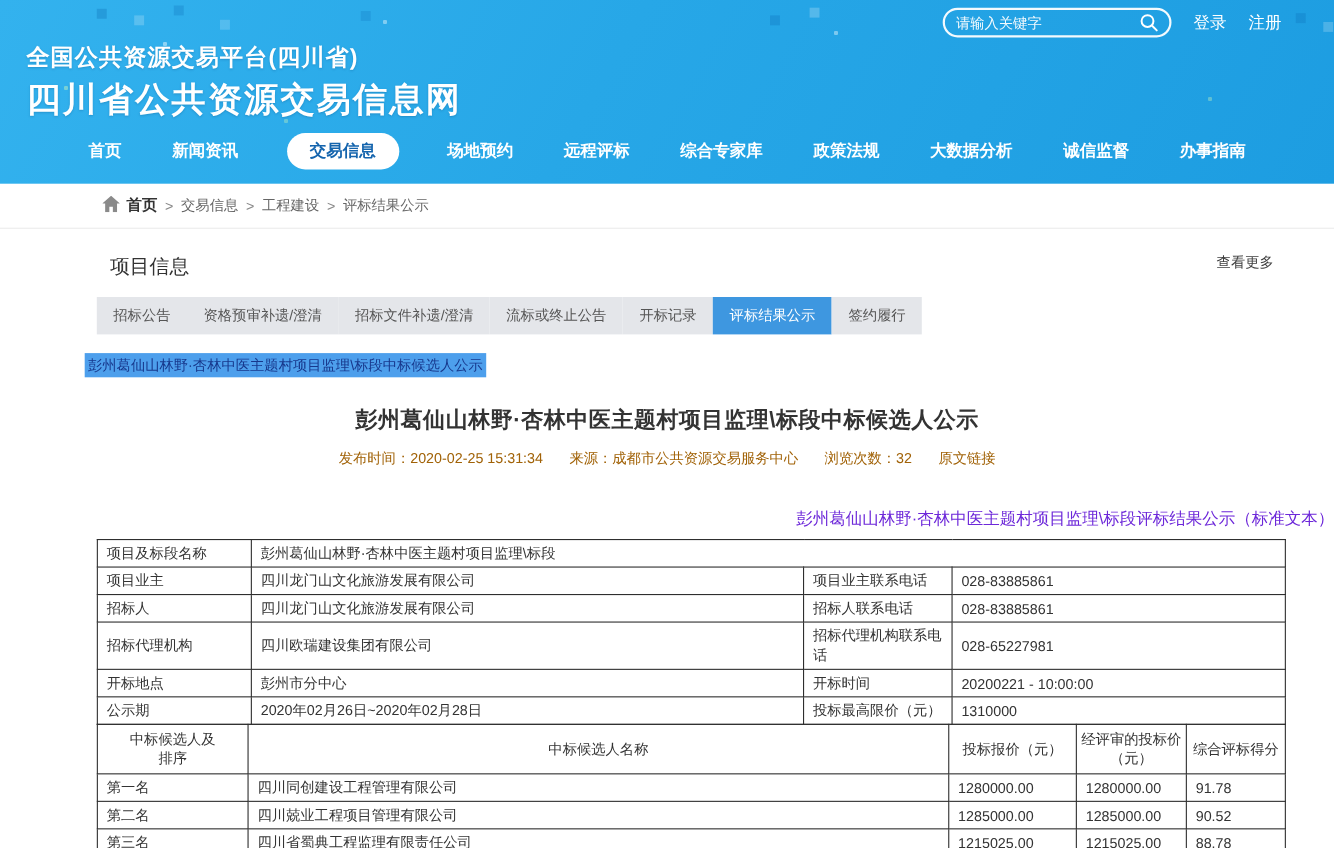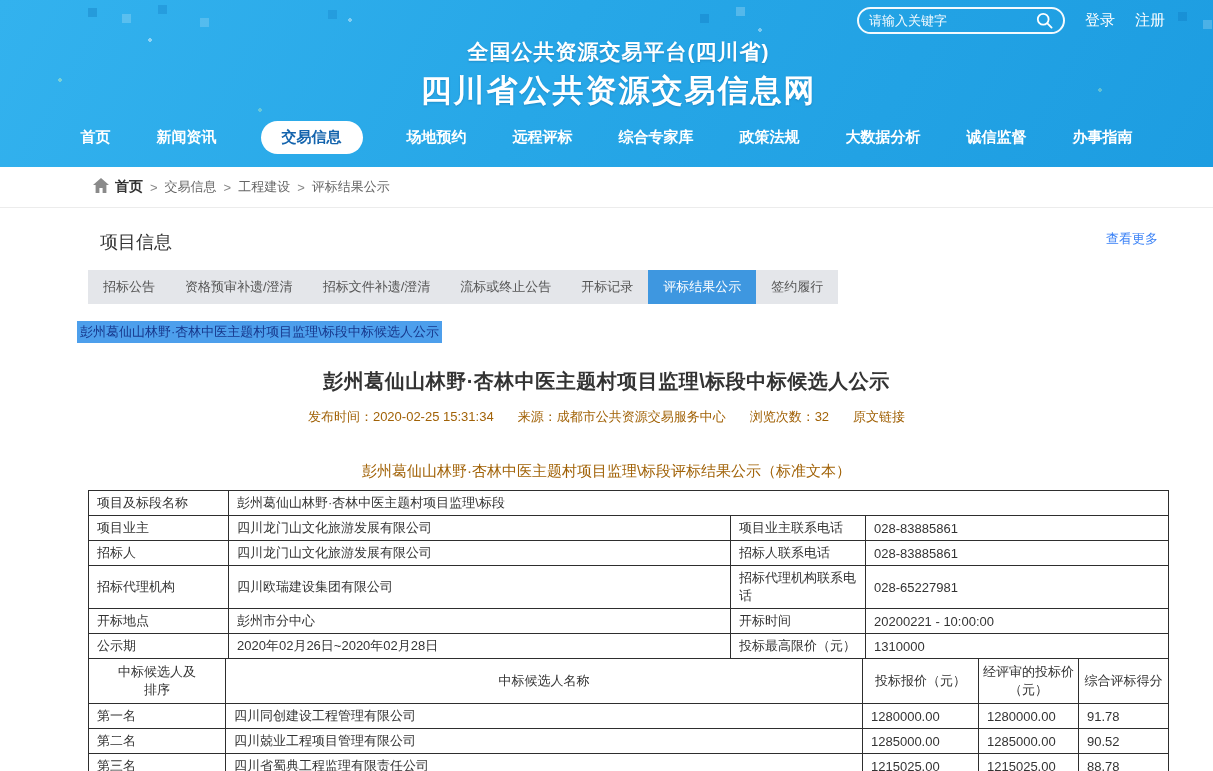--- a/index.html
+++ b/index.html
@@ -40,21 +40,21 @@
     width: 208px; height: 27px; border: 2px solid rgba(255,255,255,.95);
     border-radius: 15px; display: flex; align-items: center; padding: 0 10px;
   }
   .search-box input {
     flex: 1; background: transparent; border: none; outline: none;
     color: #fff; font-size: 13px; min-width: 0;
   }
   .search-box input::placeholder { color: rgba(255,255,255,.95); }
   .search-icon { display: flex; align-items: center; cursor: pointer; }
   .auth-link { font-size: 15px; color: #fff; cursor: pointer; text-decoration: none; }
-  .titles { text-align: center; margin-top: -2px; position: relative; padding-left: 24px; }
+  .titles { text-align: left; margin-top: -2px; position: relative; padding-left: 24px; }
   .platform-title { font-size: 21px; font-weight: bold; letter-spacing: 1px;
     text-shadow: 0 1px 2px rgba(0,60,110,.25); }
   .site-title { font-size: 31px; font-weight: bold; letter-spacing: 2px; margin-top: 4px;
     text-shadow: 0 1px 2px rgba(0,60,110,.25); }
   .nav {
     margin-top: 9px; display: flex; justify-content: center; align-items: center;
     gap: 42px; font-size: 15px; font-weight: bold; position: relative;
   }
   .nav-item { padding: 7px 2px; cursor: pointer; white-space: nowrap; }
   .nav-item.active {
@@ -69,21 +69,21 @@
   .breadcrumb-home { font-weight: bold; color: #333; font-size: 14px; cursor: pointer;
     display: flex; align-items: center; gap: 6px; }
   .crumb { cursor: pointer; }
   .crumb-sep { color: #888; }
   
   .section-header {
     display: flex; justify-content: space-between; align-items: flex-start;
     padding: 22px 55px 0 100px;
   }
   .section-title { font-size: 18px; color: #333; }
-  .view-more { font-size: 13px; color: #3b82f6; cursor: pointer; }
+  .view-more { font-size: 13px; color: #404040; cursor: pointer; }
   
   .tabs { display: flex; gap: 0; margin: 16px 0 0 88px; }
   .tab {
     background: #e4e6ea; color: #555; font-size: 13px; padding: 8px 15px;
     cursor: pointer; white-space: nowrap;
   }
   .tab.active { background: #3e97e0; color: #fff; }
   
   .selected-link {
     display: inline-block; margin: 17px 0 0 77px; font-size: 13px;
@@ -92,21 +92,21 @@
   
   .article-title {
     text-align: center; font-size: 20px; font-weight: bold; color: #333;
     margin-top: 25px; letter-spacing: .5px;
   }
   .meta {
     display: flex; justify-content: center; gap: 24px; font-size: 13px;
     color: #a16207; margin-top: 13px;
   }
   .meta-link { cursor: pointer; }
-  .table-title { text-align: center; font-size: 15px; color: #a16207; margin-top: 36px; }
+  .table-title { text-align: right; font-size: 15px; color: #6d28d9; margin-top: 36px; }
   
   .data-table {
     border-collapse: collapse; table-layout: fixed; width: 1080px;
     margin-left: 88px; font-size: 13px; color: #333; border-radius: 19px;
   }
   .info-table { margin-top: 9px; }
   .candidates-table { margin-top: -1px; }
   .data-table td, .data-table th {
     border: 1px solid #2e2e2e; padding: 3px 8px; height: 25px;
     font-weight: normal; text-align: left; word-break: break-all;

